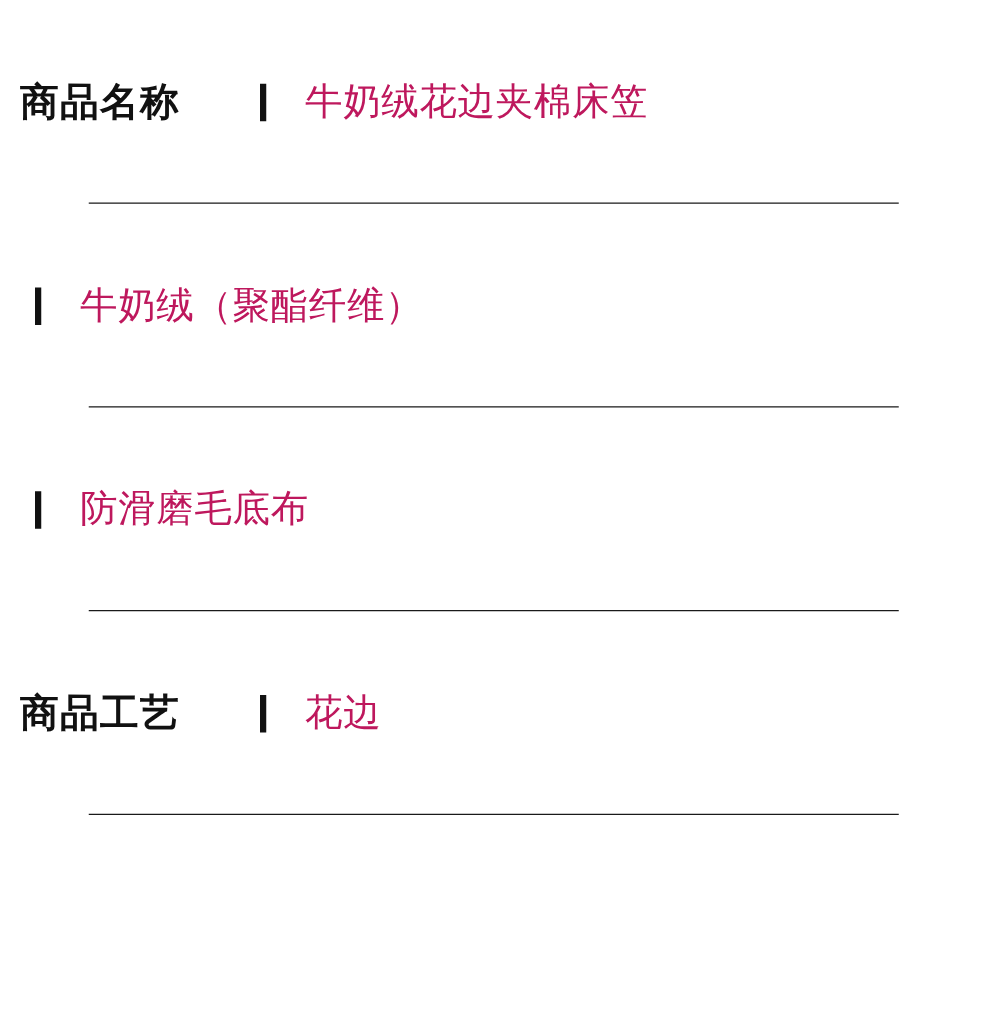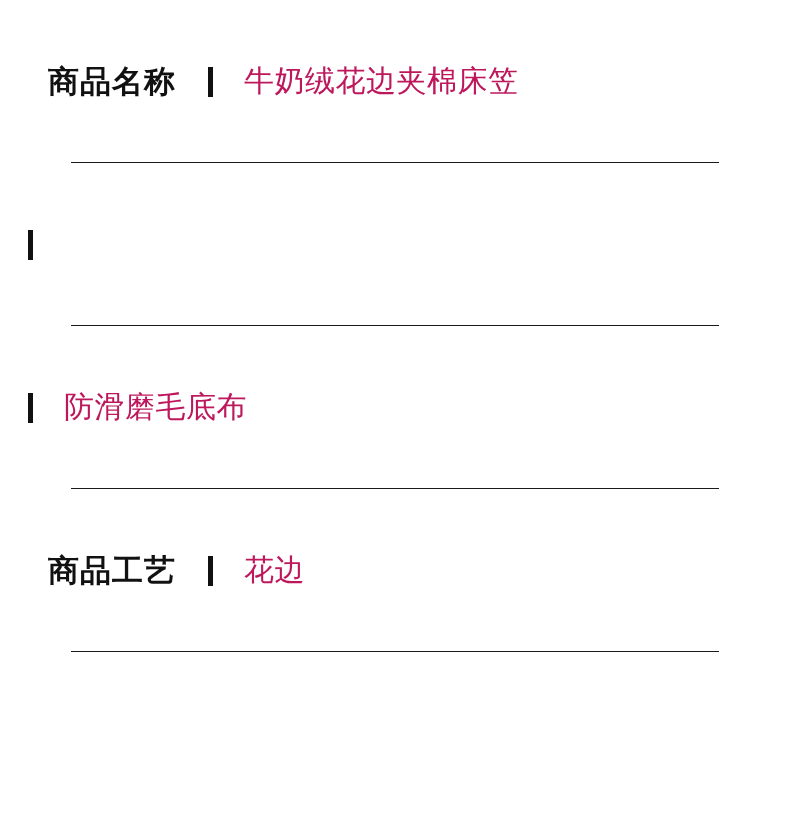--- a/index.html
+++ b/index.html
@@ -33,21 +33,21 @@
     position: absolute;
     left: 71px;
     right: 71px;
     bottom: 0;
     height: 1px;
     background: #1a1a1a;
   }
   .spec-label {
     width: 180px;
     box-sizing: border-box;
-    padding-left: 48px;
+    padding-left: 16px;
     font-size: 31px;
     font-weight: bold;
     letter-spacing: 1px;
     white-space: nowrap;
     color: #111111;
   }
   .spec-sep {
     width: 60px;
     display: flex;
     justify-content: center;
@@ -80,20 +80,21 @@
         <span class="bar"></span>
       </div>
     <div class="spec-value">牛奶绒花边夹棉床笠</div>
     <div class="divider-line"></div>
   </div>
 
   <div class="spec-row">
     <div class="spec-sep">
         <span class="bar"></span>
       </div>
+    <div class="spec-value">牛奶绒（聚酯纤维）</div>
     <div class="divider-line"></div>
   </div>
 
 
   <div class="spec-row">
     <div class="spec-sep">
         <span class="bar"></span>
       </div>
     <div class="spec-value">防滑磨毛底布</div>
     <div class="divider-line"></div>

